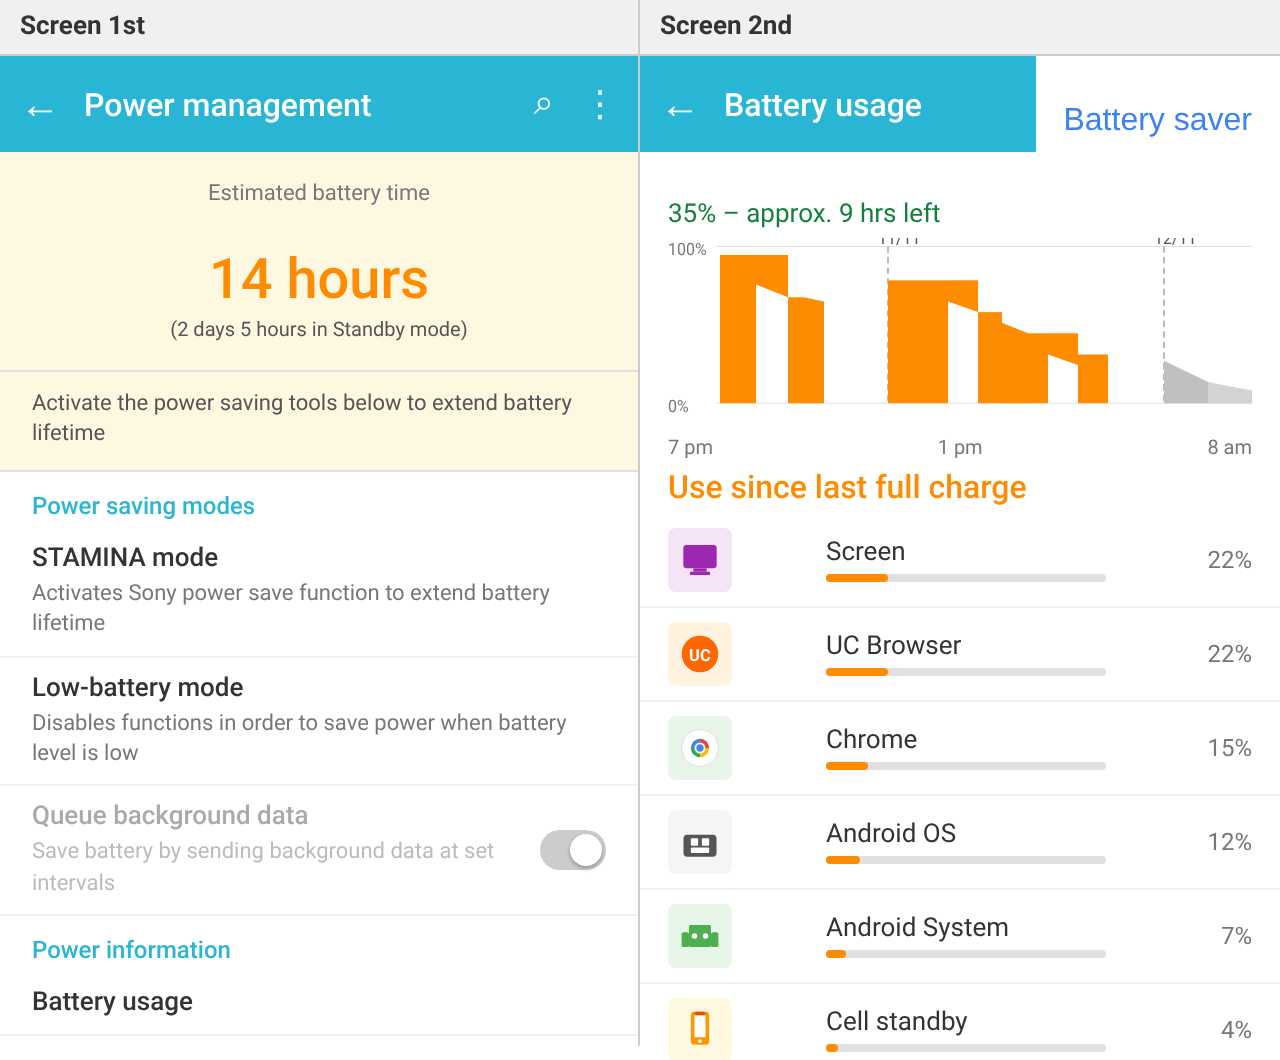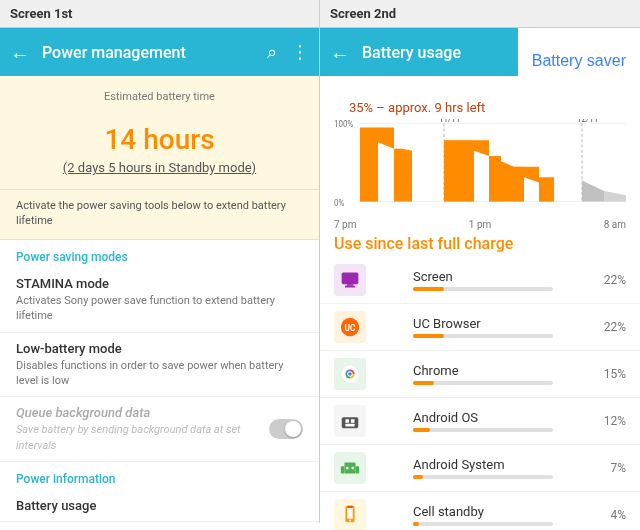--- a/index.html
+++ b/index.html
@@ -72,23 +72,22 @@
     }
 
     .battery-info-card .battery-time {
       font-size: 28px;
       color: #ff8c00;
       font-weight: 500;
       margin: 4px 0;
     }
 
     .battery-info-card .standby {
-      font-size: 13px;
+      font-size: 10px;
       color: #555;
-      text-decoration: underline;
     }
 
     .tip-box {
       background: #fff8e1;
       padding: 8px 16px 10px;
       border-bottom: 1px solid #e0e0e0;
     }
 
     .tip-box .tip-title {
       font-size: 12px;
@@ -132,21 +131,20 @@
     }
 
     .setting-item.disabled .setting-desc {
       color: #bbb;
     }
 
     .setting-item-row {
       display: flex;
       align-items: center;
       justify-content: space-between;
-      font-style: italic;
     }
 
     .toggle {
       width: 36px;
       height: 20px;
       background: #ccc;
       border-radius: 10px;
       position: relative;
       cursor: pointer;
     }
@@ -200,22 +198,21 @@
       font-size: 16px;
       border: none;
       height: 48px;
       cursor: pointer;
       font-weight: 500;
     }
 
     .battery-percent {
       padding: 24px 14px 4px;
       font-size: 13px;
-      color: #c2410c;
-      margin-left: 15px;
+      color: #15803d;
     }
 
     
     .chart-container {
       padding: 0 14px 4px;
       position: relative;
       height: 100px;
     }
 
     .chart-container svg {

